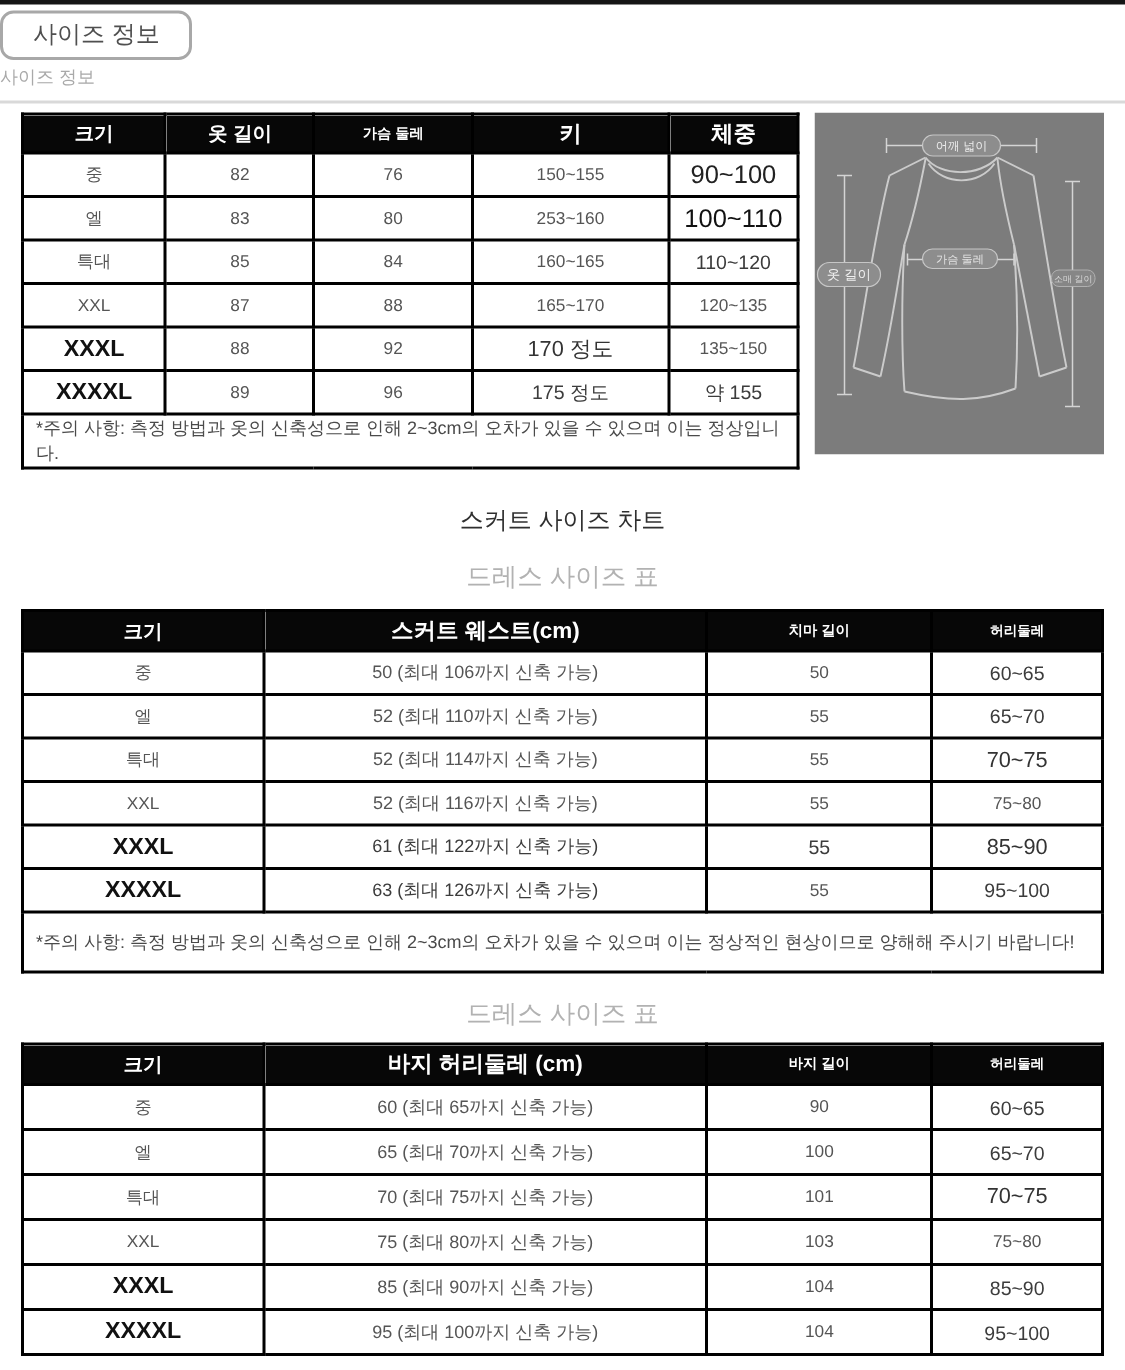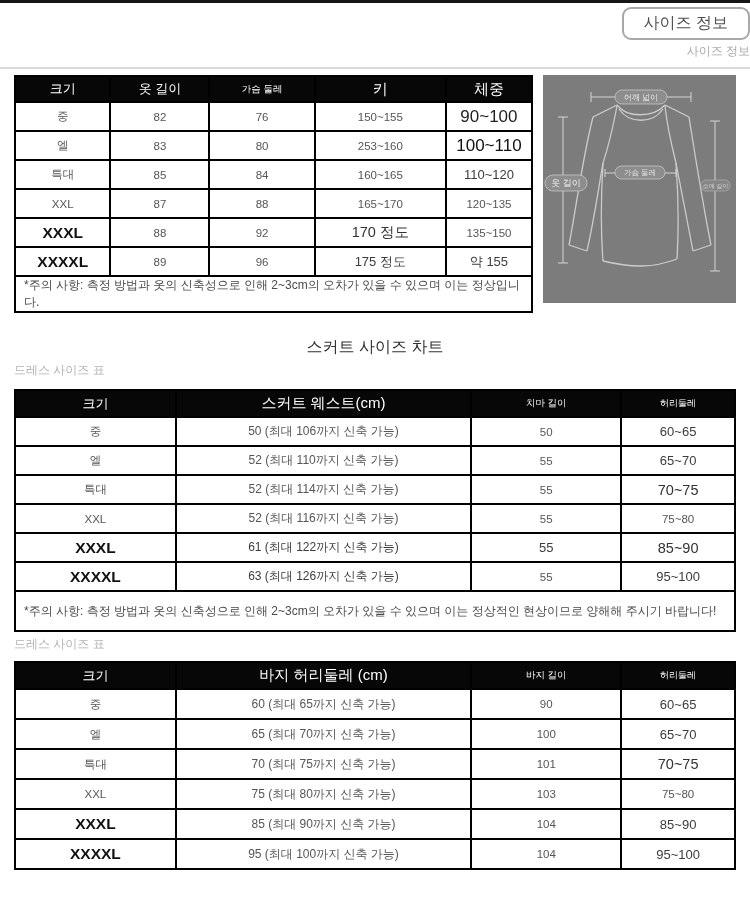--- a/index.html
+++ b/index.html
@@ -1,30 +1,30 @@
 <!DOCTYPE html>
 <html><head>
 <meta charset="utf-8">
 <style>
   html,body{margin:0;padding:0;background:#fff;}
   .page{position:relative;width:750px;height:913px;background:#fff;overflow:hidden;
         font-family:"Liberation Sans","DejaVu Sans",sans-serif;color:#444;}
   .top-rule{height:3px;background:#151515;width:100%;}
-  .hdr{text-align:right;padding-top:4px;padding-left:31px;}
+  .hdr{text-align:left;padding-top:4px;}
   .title-box{display:inline-block;border:2px solid #a8a8a8;border-radius:9px;
              padding:4px 20px;font-size:16px;color:#4f4f4f;background:#fff;}
   .hdr-sub{margin-top:3px;font-size:12px;color:#a9a9a9;}
   .divider{border:none;border-top:2px solid #d9d9d9;margin:7px 0 6px 0;}
   .content{margin:0 14px;}
   .sec1{display:flex;gap:10px;align-items:flex-start;}
 
   table{border-collapse:collapse;table-layout:fixed;background:#fff;}
   th,td{border:2px solid #000;text-align:center;vertical-align:middle;overflow:hidden;
         padding:0 2px;}
-  thead th{background:#070707;color:#fff;font-weight:normal;}
+  thead th{background:#070707;color:#fff;font-weight:bold;}
   td{font-size:11.5px;color:#555;}
 
   .t1{width:519px;}
   .t1 thead th{height:24px;}
   .t1 tbody td{height:27px;}
   .t1 th.c0{width:17.3%;font-size:13px;}
   .t1 th.c1{width:18%;font-size:13px;}
   .t1 th.c2{width:19.2%;font-size:9.5px;}
   .t1 th.c3{width:24.2%;font-size:15px;}
   .t1 th.c4{font-size:15px;}
@@ -44,21 +44,21 @@
   .t2 .footnote-row td{height:38px;}
 
   .em-md{font-size:13px;color:#3c3c3c;}
   .em-lg{font-size:14.5px;color:#333;}
   .em-xl{font-size:17px;color:#222;}
   .em-bxl{font-size:17px;font-weight:normal;color:#111;}
   .em-blg{font-size:15.5px;font-weight:bold;color:#111;}
 
   .section-title{margin:24px 0 0 0;text-align:center;font-size:16px;font-weight:500;color:#2f2f2f;}
   .section-title.pants{margin-top:16px;}
-  .section-sub{margin:4px 0 10px 0;font-size:12px;color:#b2b2b2;}
+  .section-sub{margin:15px 0 10px 0;text-align:center;font-size:17px;color:#b2b2b2;}
   .section-sub.pants{margin-bottom:8px;}
 
   .diagram{width:193px;height:187px;flex:0 0 auto;}
 </style>
 </head>
 <body>
 
 <div class="page">
   <div class="top-rule"></div>
 

